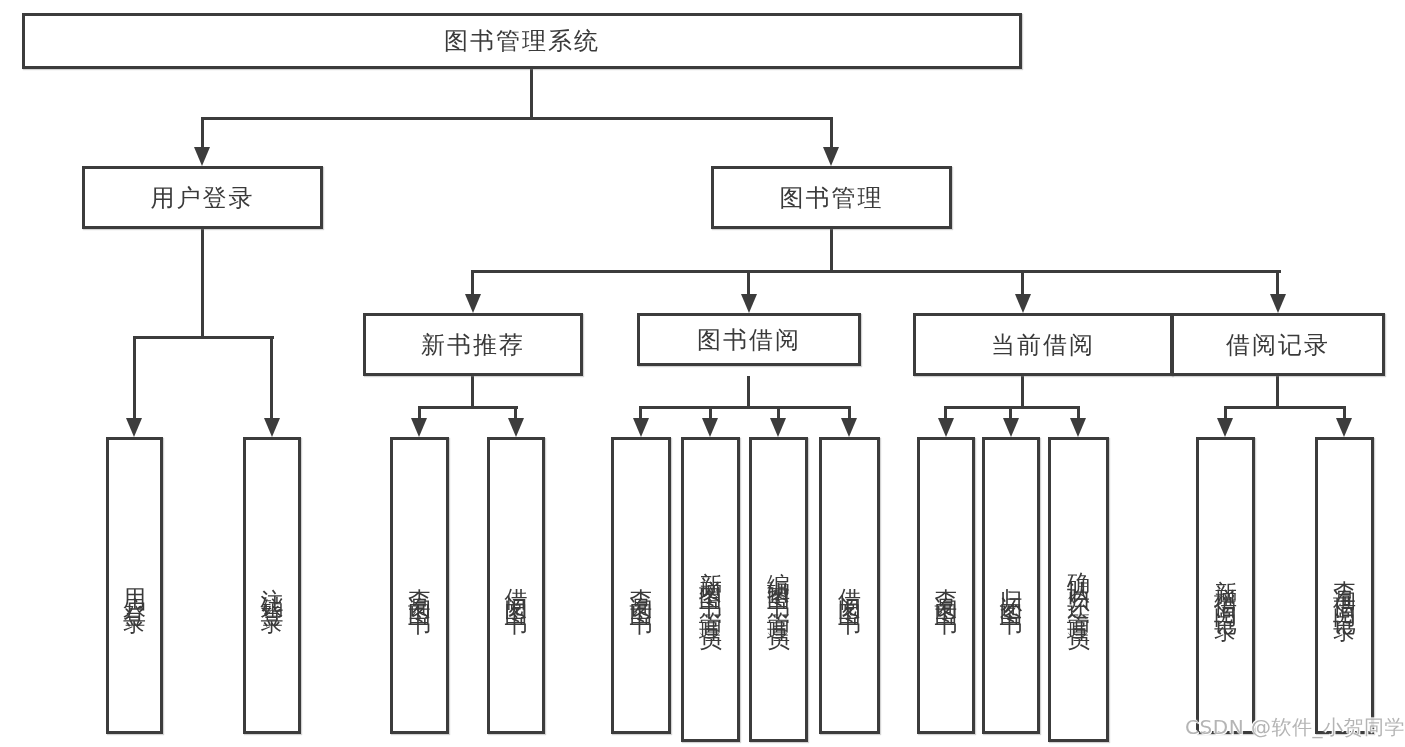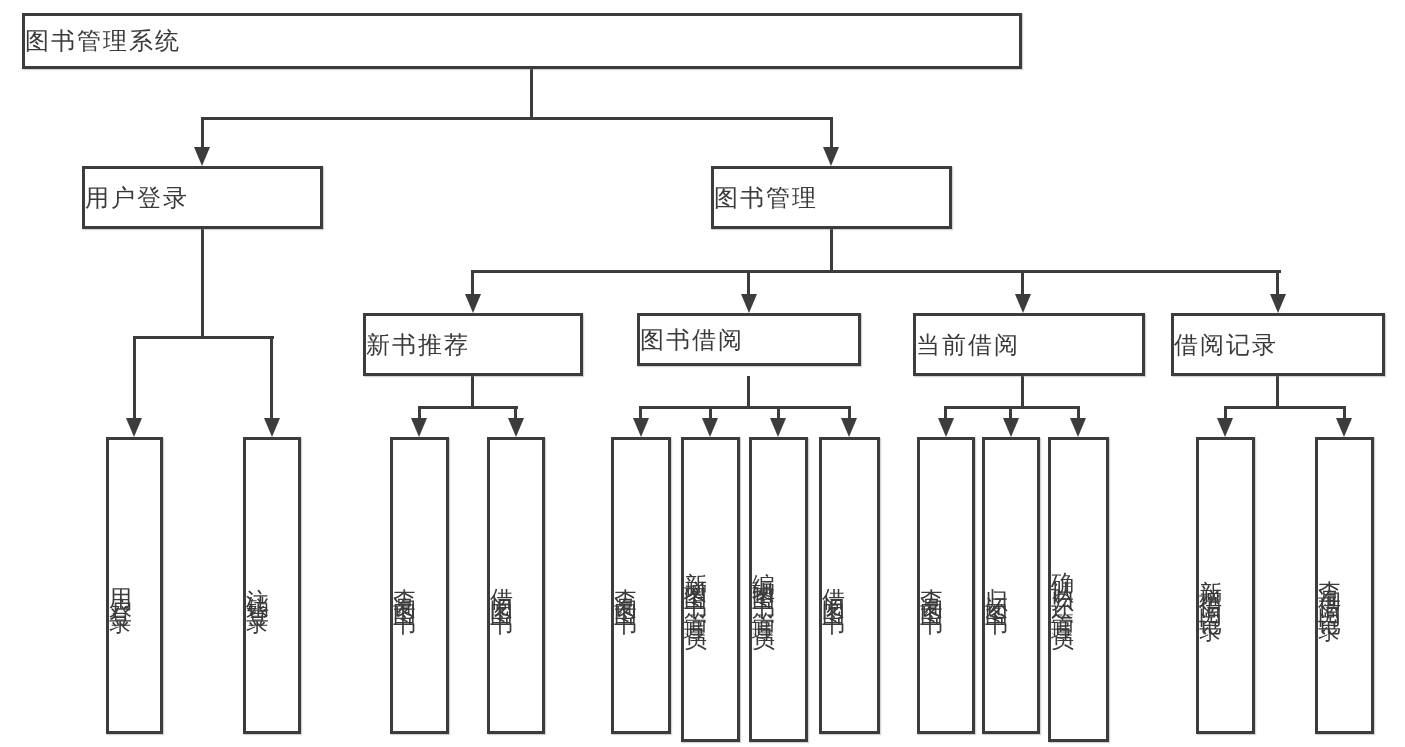--- a/index.html
+++ b/index.html
@@ -11,21 +11,21 @@
     overflow: hidden;
     font-family: "DejaVu Sans", "Liberation Sans", sans-serif;
   }
   .box {
     position: absolute;
     box-sizing: border-box;
     border: 3px solid #3c3c3c;
     background: #ffffff;
     display: flex;
     align-items: center;
-    justify-content: flex-start;
+    justify-content: center;
     box-shadow: 1px 1px 1px rgba(130,130,130,0.35);
   }
   .box .lbl {
     color: #3a3a3a;
     font-size: 24px;
     letter-spacing: 2px;
     white-space: nowrap;
   }
   .box .vlbl {
     color: #3a3a3a;
@@ -132,21 +132,21 @@
   <div class="box" style="left:363px;top:313px;width:220px;height:63px">
     <span class="lbl">新书推荐</span>
   </div>
 
   <div class="box" style="left:711px;top:166px;width:241px;height:63px">
     <span class="lbl">图书管理</span>
   </div>
   <div class="box" style="left:637px;top:313px;width:224px;height:53px">
     <span class="lbl">图书借阅</span>
   </div>
-  <div class="box" style="left:913px;top:313px;width:232px;height:63px">
+  <div class="box" style="left:913px;top:313px;width:260px;height:63px">
     <span class="lbl">当前借阅</span>
   </div>
   <div class="box" style="left:1171px;top:313px;width:214px;height:63px">
     <span class="lbl">借阅记录</span>
   </div>
 
   <div class="box" style="left:106px;top:437px;width:57px;height:297px">
     <span class="vlbl">用户登录</span>
   </div>
   <div class="box" style="left:243px;top:437px;width:58px;height:297px">
@@ -183,14 +183,15 @@
     <span class="vlbl">确认归还（管理员）</span>
   </div>
 
   <div class="box" style="left:1196px;top:437px;width:59px;height:297px">
     <span class="vlbl">新增借阅记录</span>
   </div>
   <div class="box" style="left:1315px;top:437px;width:59px;height:297px">
     <span class="vlbl">查询借阅记录</span>
   </div>
 
+  <div class="watermark">CSDN @软件_小贺同学</div>
 
 </div>
 
 </body></html>

